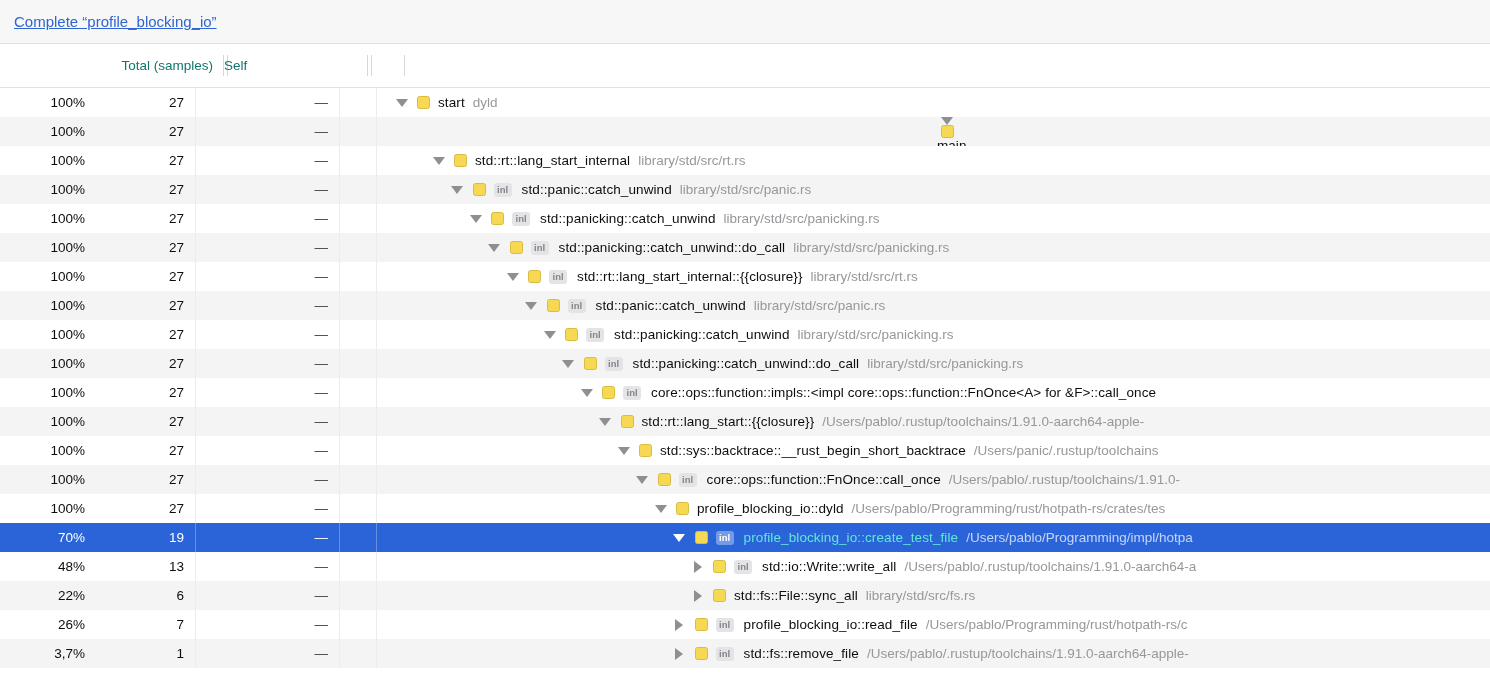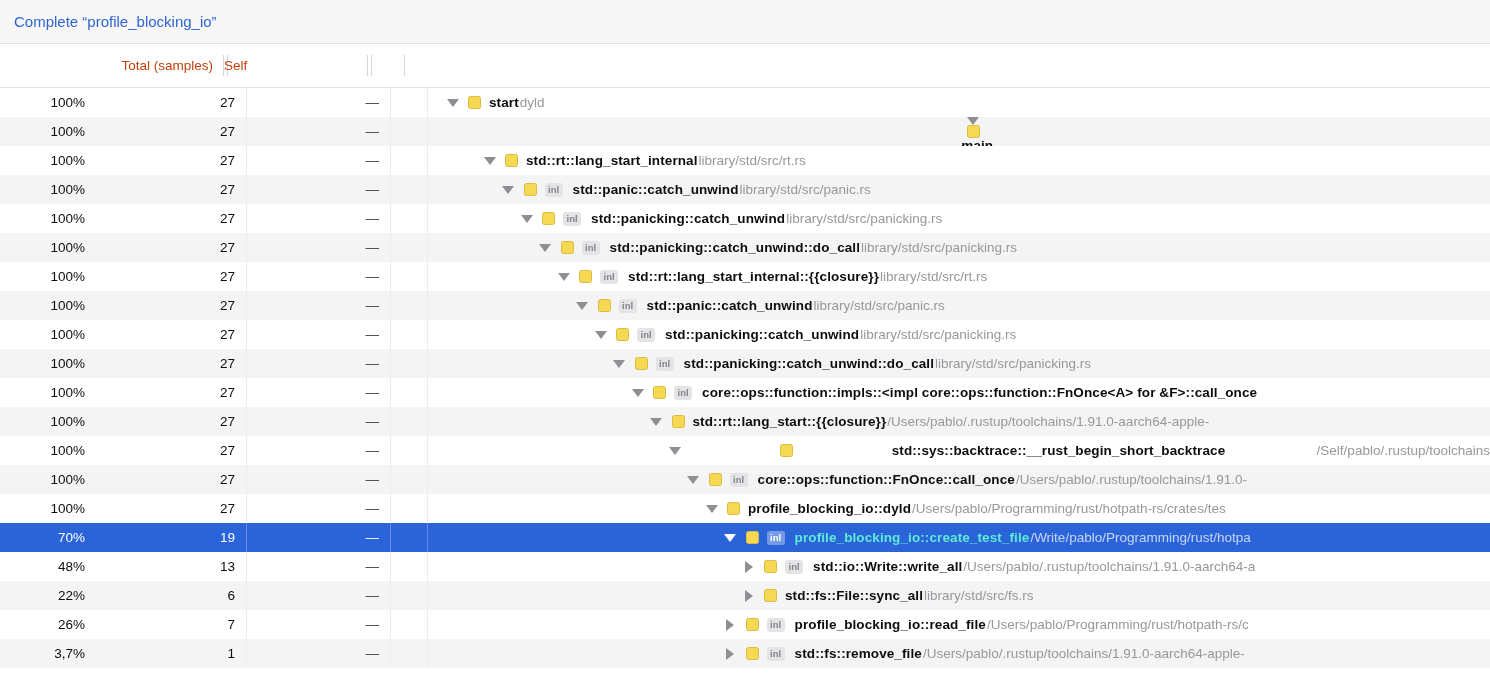--- a/index.html
+++ b/index.html
@@ -4,43 +4,43 @@
 <style>
   * { margin:0; padding:0; box-sizing:border-box; }
   html,body { width:1490px; height:676px; overflow:hidden;
               font-family:"Liberation Sans","DejaVu Sans",sans-serif;
               background:#ffffff; }
   #app { width:1490px; height:676px; background:#ffffff; position:relative; }
 
   
   .titlebar { height:44px; background:#f7f7f7; border-bottom:1px solid #e0e0e0;
               display:flex; align-items:center; padding-left:14px; }
-  .titlebar .title { font-size:15px; color:#2e65d3; font-weight:400; cursor:default; }
+  .titlebar .title { font-size:15px; color:#2e65d3; font-weight:400; cursor:default;text-decoration:underline; }
 
   
   .colheader { height:44px; background:#ffffff; border-bottom:1px solid #e2e2e2;
-               display:flex; align-items:stretch; font-size:13.5px; color:#c2410c; }
+               display:flex; align-items:stretch; font-size:13.5px; color:#0f766e; }
   .hcell { display:flex; align-items:center; position:relative; }
   .h-total { width:224px; justify-content:flex-end; padding-right:11px; }
   .h-self  { width:144px; justify-content:flex-start; padding-right:11px; }
   .h-gap   { width:37px; }
   .h-tree  { flex:1; }
   .htick { position:absolute; top:11px; bottom:11px; width:1px; background:#d6d6d6; }
   .htick.t1 { right:0; }
   .htick.t2 { right:-4px; }
 
   
   .rows { position:relative; }
   .row { height:29px; display:flex; align-items:stretch; background:#ffffff;
          font-size:13.5px; color:#0d0d0d; cursor:default; }
   .row.alt { background:#f4f4f5; }
   .row.selected { background:#2b64d9; color:#ffffff; }
 
   .cell { display:flex; align-items:center; }
-  .c-total { width:247px; border-right:1px solid #ececec; padding-left:13px; padding-right:11px; }
+  .c-total { width:196px; border-right:1px solid #ececec; padding-left:13px; padding-right:11px; }
   .c-total .pct { width:72px; text-align:right; }
   .c-total .cnt { flex:1; text-align:right; }
   .c-self  { width:144px; border-right:1px solid #ececec; justify-content:flex-end;
              padding-right:11px; color:#3c3c3e; }
   .c-gap   { width:37px; border-right:1px solid #ececec; }
   .c-tree  { flex:1; overflow:hidden; white-space:nowrap; }
   .row.selected .c-total, .row.selected .c-self, .row.selected .c-gap
     { border-right-color:rgba(255,255,255,0.28); }
   .row.selected .c-self { color:#ffffff; }
 
@@ -55,22 +55,22 @@
   .row.selected .tri.down  { border-top-color:#ffffff; }
 
   .sym { width:13px; height:13px; background:#f6d852; border:1px solid #d9bd43;
          border-radius:2.5px; margin-right:8px; flex:none; }
 
   .inl { font-size:9.5px; line-height:1; color:#85858a; background:#e4e4e6;
          border-radius:3px; padding:2.5px 3.5px 2px; margin-right:10px; flex:none;
          font-weight:700;text-align:right; }
   .row.selected .inl { background:rgba(255,255,255,0.35); color:#ffffff; }
 
-  .nm  { font-weight:700; letter-spacing:.1px; }
-  .pth { color:#97979c; margin-left:1px; font-weight:400; }
+  .nm  { font-weight:400; letter-spacing:.1px; }
+  .pth { color:#97979c; margin-left:8px; font-weight:400; }
   .row.selected .nm  { color:#5eead4; }
   .row.selected .pth { color:rgba(255,255,255,0.72); }
 </style>
 </head>
 <body>
 
 <div id="app">
 
   <div class="titlebar">
     <span class="title">Complete “profile_blocking_io”</span>
@@ -324,28 +324,28 @@
     </div>
       <div class="row">
       <div class="cell c-total">
         <span class="pct">100%</span>
         <span class="cnt">27</span>
       </div>
       <div class="cell c-self">
         <span>—</span>
       </div>
       <div class="cell c-gap"></div>
-      <div class="cell c-tree" style="padding-left: 240px; justify-content: space-between;">
+      <div class="cell c-tree" style="padding-left: 240px;">
         <span class="tri-wrap">
           <span class="tri down"></span>
         </span>
         <span class="sym"></span>
 
         <span class="nm">std::sys::backtrace::__rust_begin_short_backtrace</span>
-        <span class="pth">/Self/pablo/.rustup/toolchains</span>
+        <span class="pth">/Users/panic/.rustup/toolchains</span>
       </div>
     </div>
       <div class="row alt">
       <div class="cell c-total">
         <span class="pct">100%</span>
         <span class="cnt">27</span>
       </div>
       <div class="cell c-self">
         <span>—</span>
       </div>
@@ -388,21 +388,21 @@
         <span>—</span>
       </div>
       <div class="cell c-gap"></div>
       <div class="cell c-tree" style="padding-left: 295.5px;">
         <span class="tri-wrap">
           <span class="tri down"></span>
         </span>
         <span class="sym"></span>
         <span class="inl">inl</span>
         <span class="nm">profile_blocking_io::create_test_file</span>
-        <span class="pth">/Write/pablo/Programming/rust/hotpa</span>
+        <span class="pth">/Users/pablo/Programming/impl/hotpa</span>
       </div>
     </div>
       <div class="row">
       <div class="cell c-total">
         <span class="pct">48%</span>
         <span class="cnt">13</span>
       </div>
       <div class="cell c-self">
         <span>—</span>
       </div>

